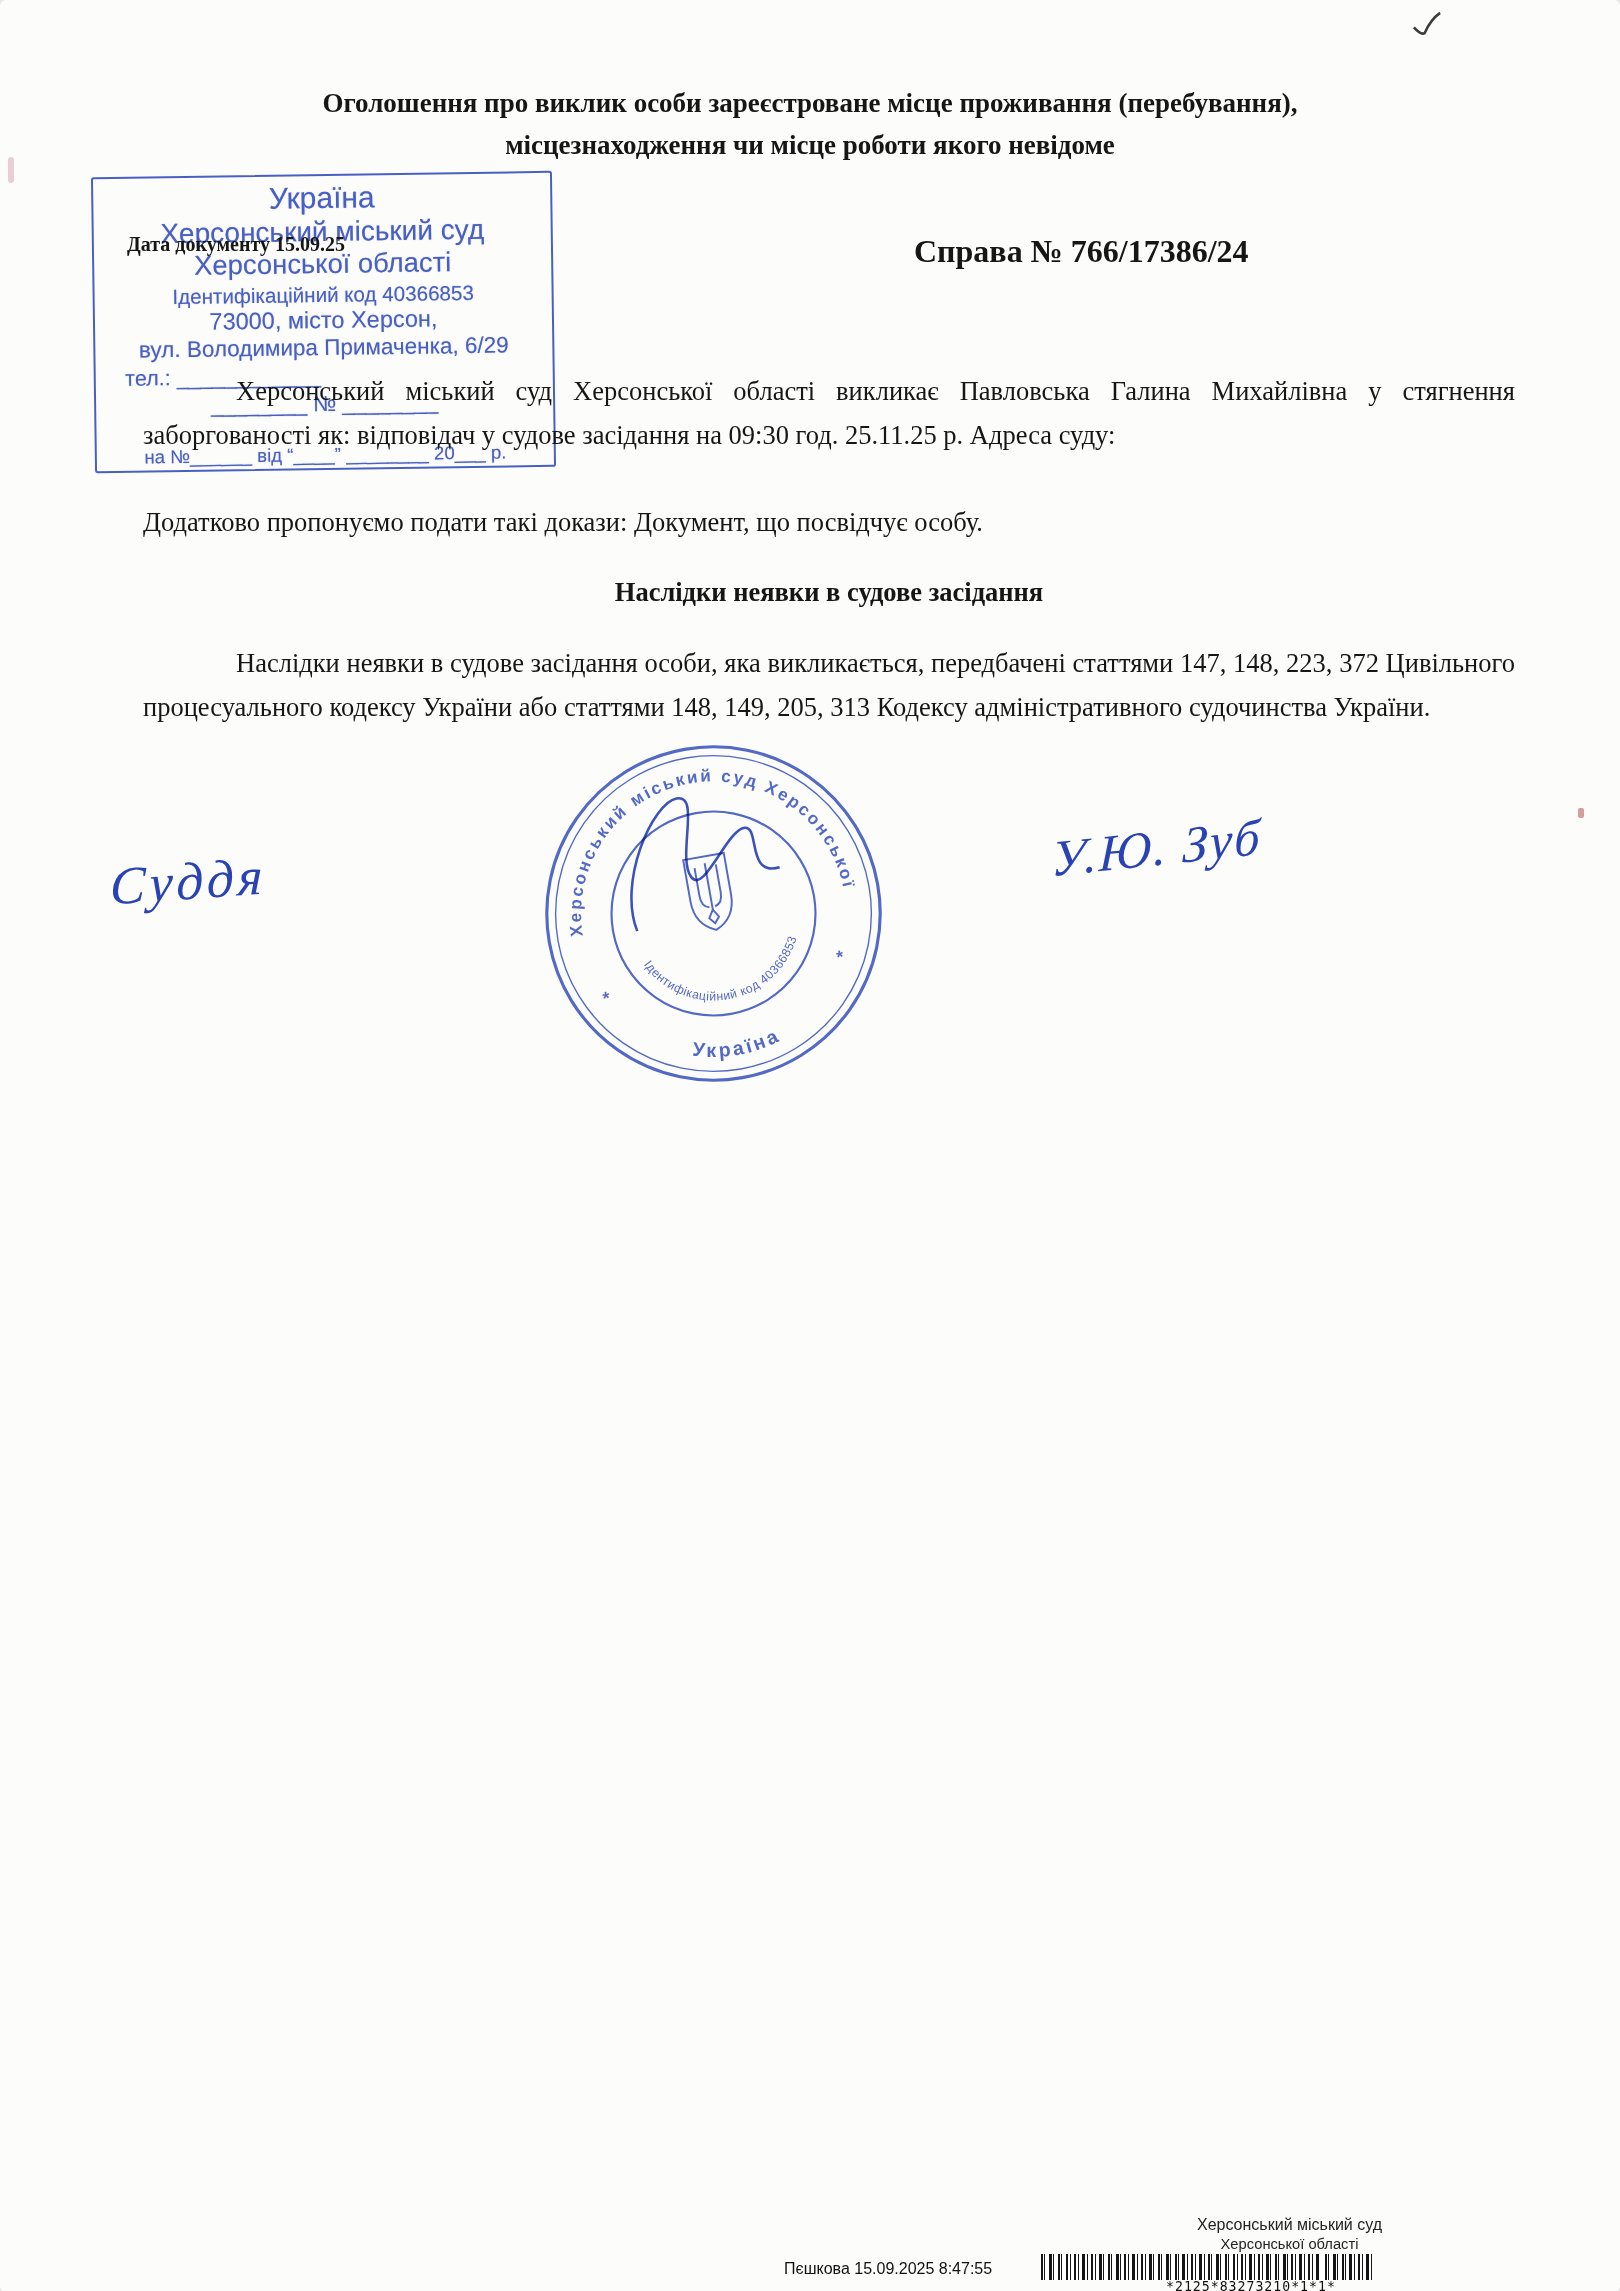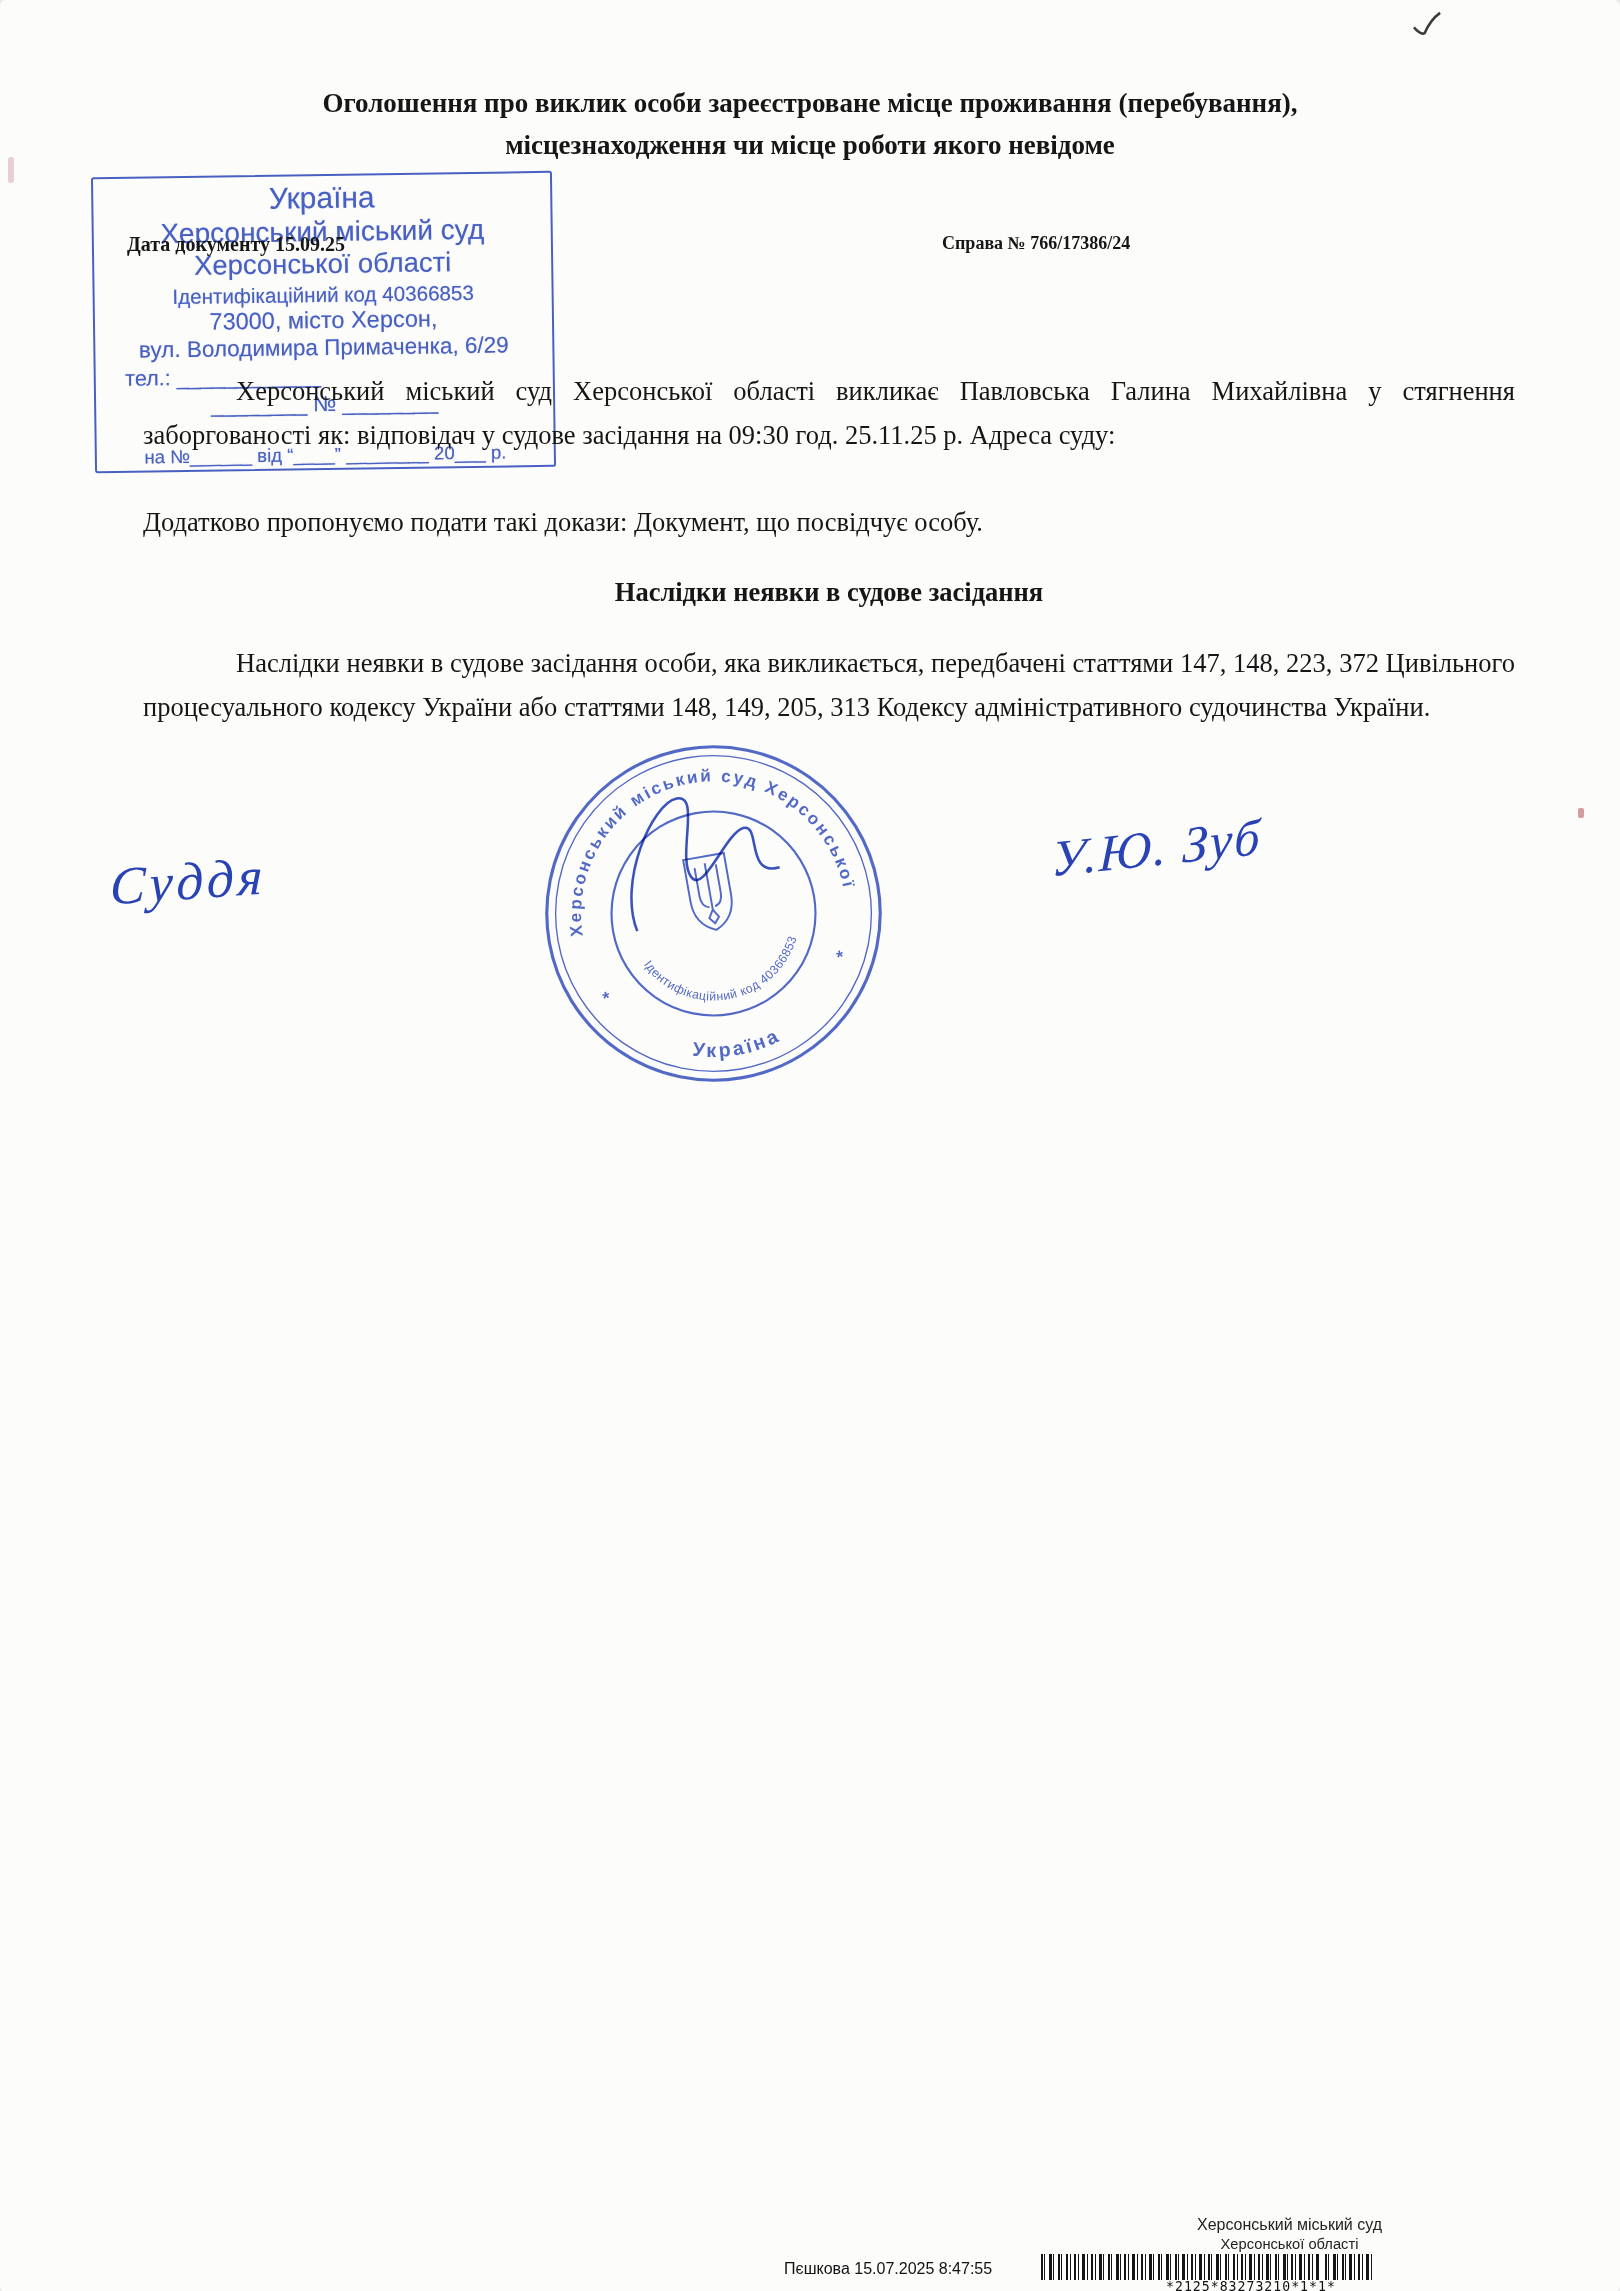--- a/index.html
+++ b/index.html
@@ -27,21 +27,21 @@
   .s2{font-size:28px;}
   .s3{font-size:27.4px;}
   .s4{font-size:20.6px; margin-top:2px;}
   .s5{font-size:23.5px;}
   .s6{font-size:22.5px;}
   .s7{font-size:21.6px; align-self:flex-start; margin-left:25.5px; margin-top:2px;}
   .s8{font-size:21.6px; margin-top:2px;}
   .s9{font-size:18.6px; margin-top:auto;}
   
   .date-doc{position:absolute; left:127px; top:233px; font-weight:700; font-size:20px;}
-  .case-no{position:absolute; left:942px; top:233px; font-weight:700; font-size:18px;}
+  .case-no{position:absolute; left:914px; top:233px; font-weight:700; font-size:32px;}
   
   .doc-body{
     position:absolute; left:127px; top:353px; width:1404px;
     font-size:26.5px; line-height:44px; text-align:justify;
   }
   .doc-body p{margin:16px;}
   .p1{text-indent:93px;}
   .p2{margin-top:43px !important; text-align:left;}
   .sect-heading{margin-top:25.5px; text-align:center; font-weight:700; font-size:26.5px;}
   .p3{margin-top:27.4px !important; text-indent:93px;}
@@ -163,21 +163,21 @@
   </svg>
 
   <svg class="scribble" width="216" height="167" viewBox="0 0 220 170">
     <path d="M 40 160 C 20 110, 55 30, 80 25 C 105 20, 80 85, 95 105 C 108 122, 130 60, 148 55 C 166 50, 150 105, 185 95" fill="none" stroke="#2a44b8" stroke-width="2.6" opacity="0.92"></path>
   </svg>
 
   <div class="footer-court">
     <div class="fc1">Херсонський міський суд</div>
     <div class="fc2">Херсонської області</div>
   </div>
-  <div class="print-info">Пєшкова  15.07.2025 8:47:55</div>
+  <div class="print-info">Пєшкова  15.09.2025 8:47:55</div>
   <div class="barcode"></div>
   <div class="barcode-caption">*2125*83273210*1*1*</div>
 
   <svg class="checkmark" width="37" height="33" viewBox="0 0 38 34">
     <path d="M 5 20 Q 12 28 16 26 Q 22 12 32 5" fill="none" stroke="#3b3b3b" stroke-width="2.6"></path>
   </svg>
   <div class="artifact-a"></div>
   <div class="artifact-b"></div>
 
 </div>

